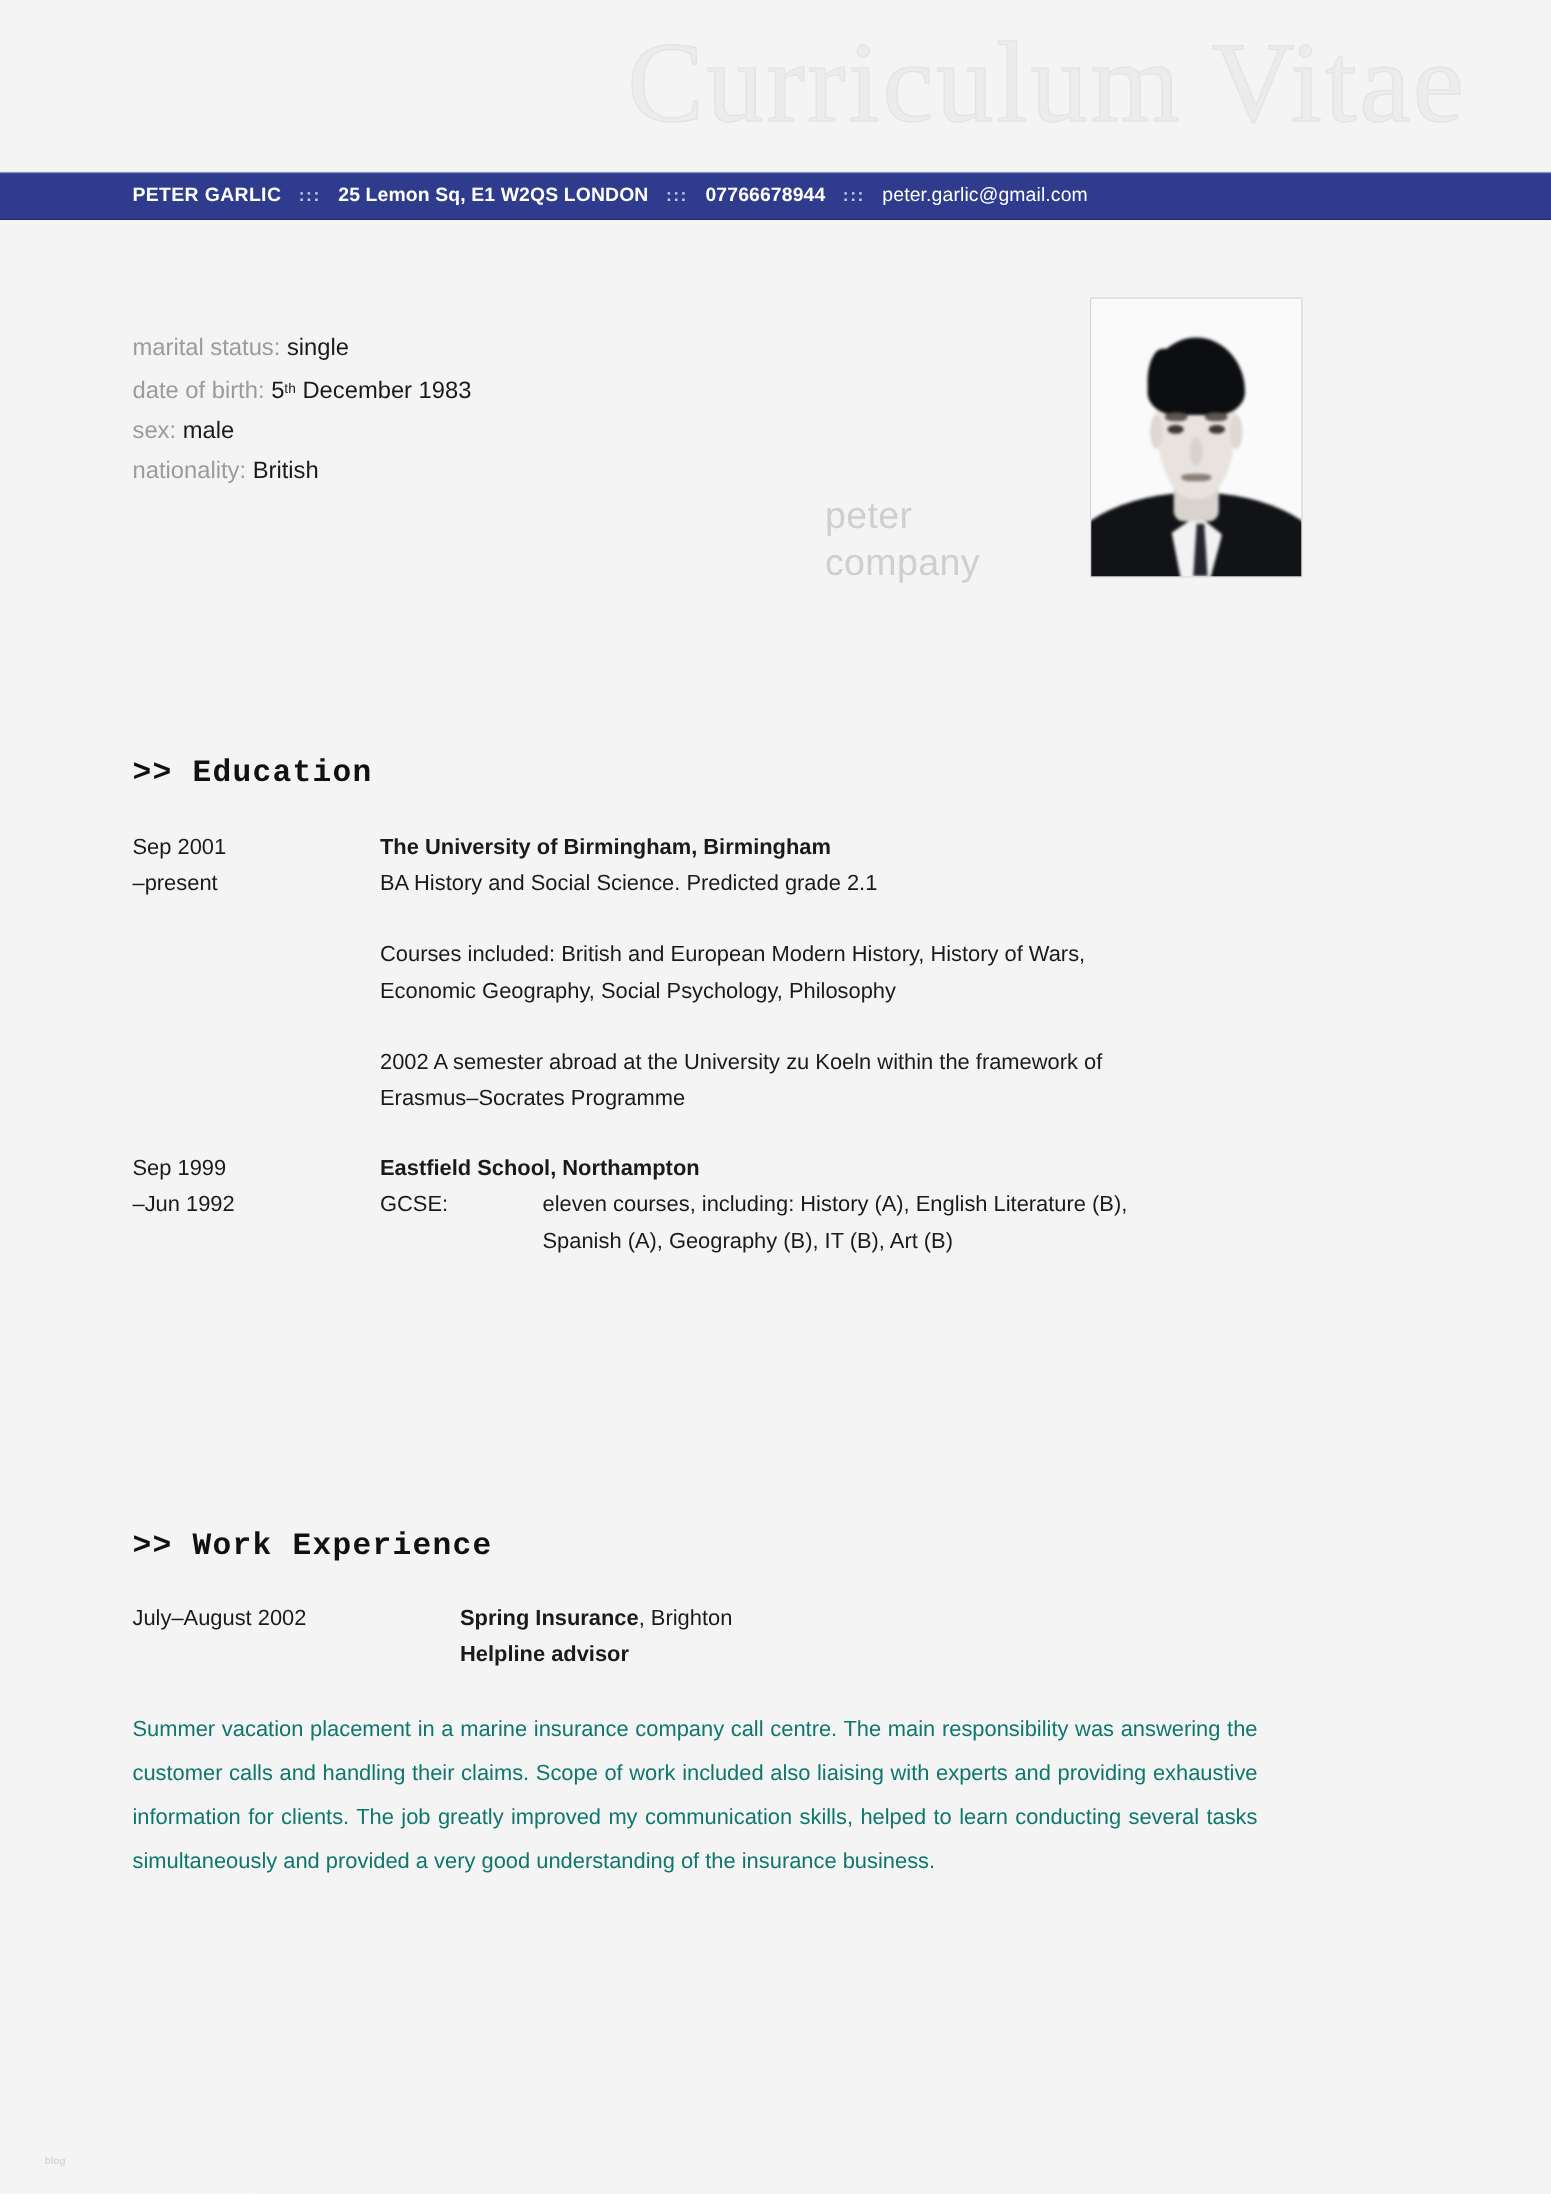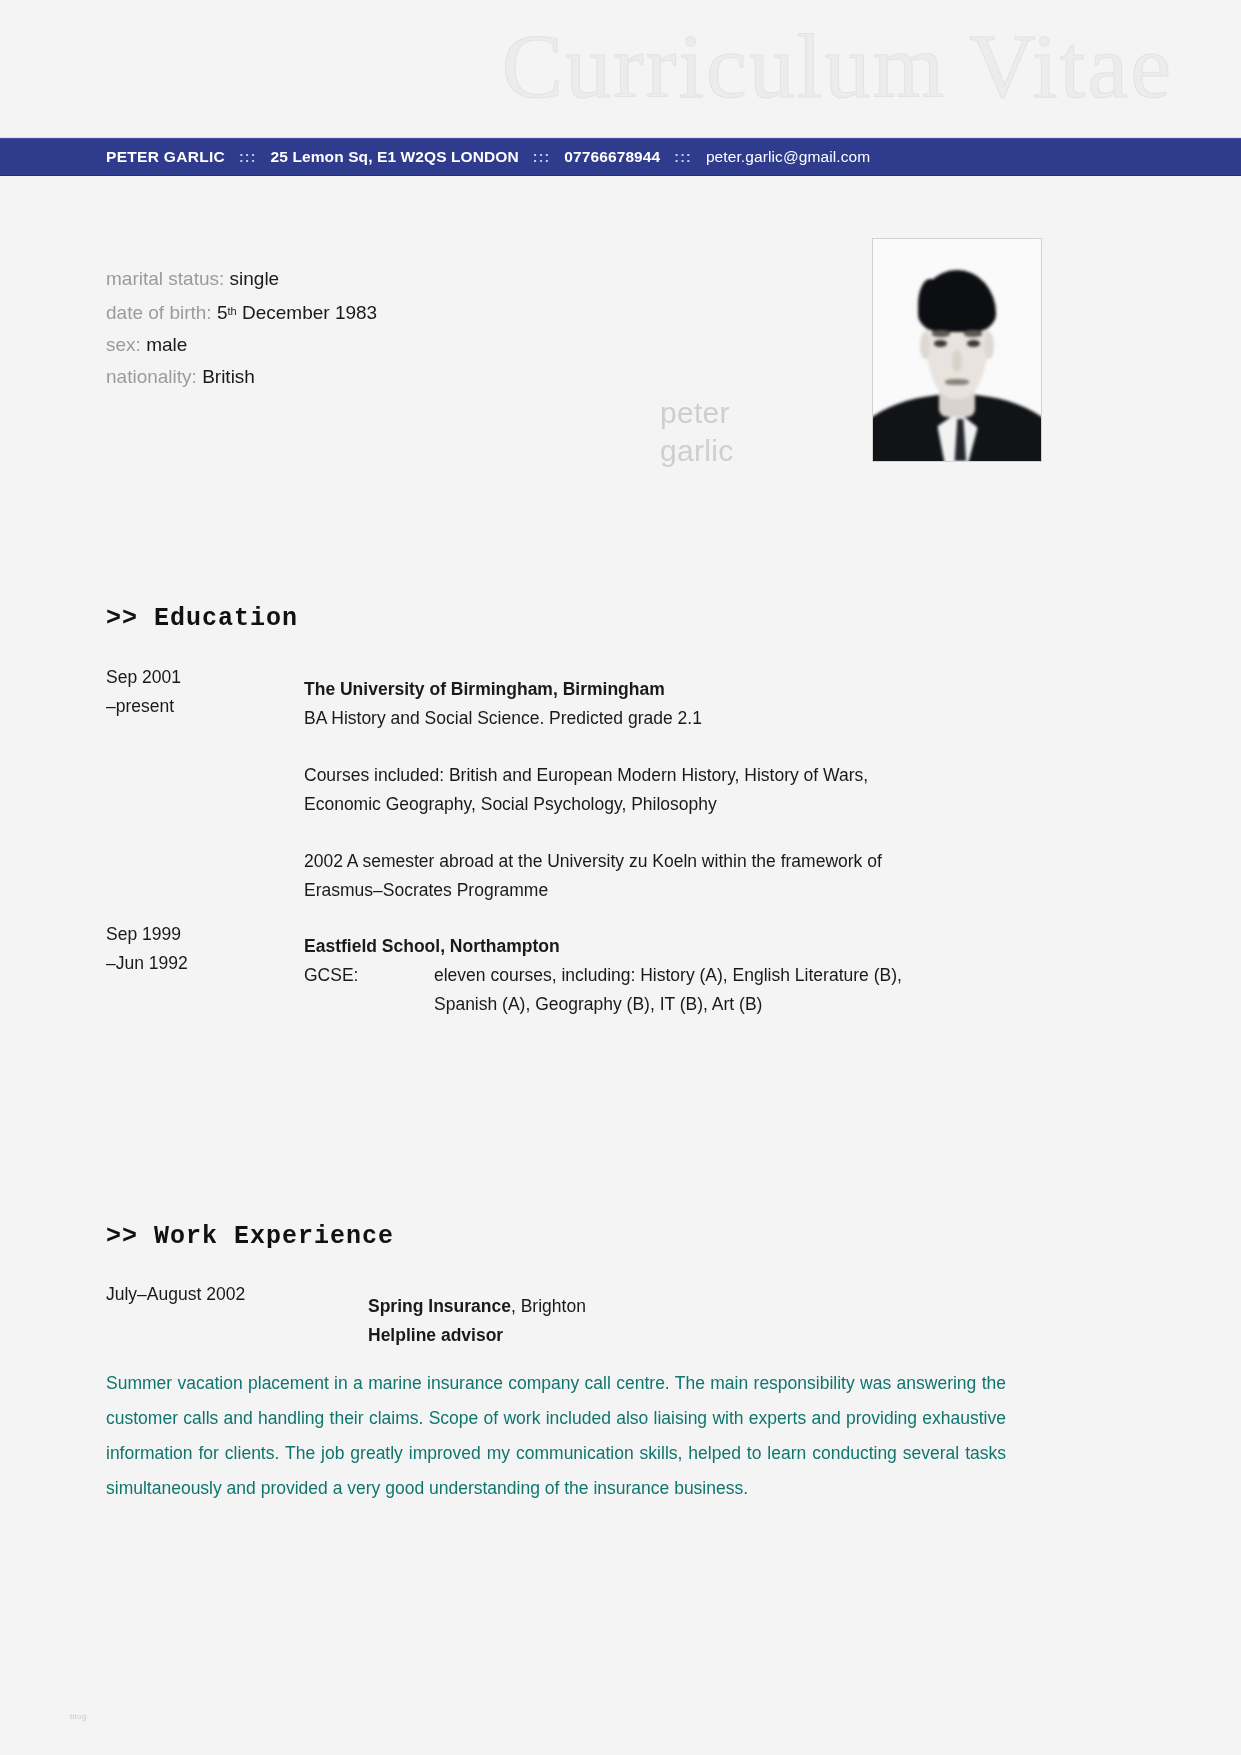--- a/index.html
+++ b/index.html
@@ -217,21 +217,21 @@
     left: 0;
     top: 0;
     width: 190px;
     font-size: 17.5px;
     line-height: 29px;
     color: #1a1a1a;
   }
   .entry-body {
     position: absolute;
     left: 198px;
-    top: 12px;
+    top: 0;
     width: 800px;
     font-size: 17.5px;
     line-height: 29px;
     color: #1a1a1a;
   }
   .entry-title { font-weight: bold; }
   .entry-line { white-space: nowrap; }
   .para { margin-top: 28px; }
   .para .entry-line { white-space: nowrap; }
 
@@ -259,25 +259,24 @@
     font-size: 17.5px;
     line-height: 35px;
     color: #0f766e;
     text-align: justify;
   }
 
   
   .footer-mark {
     position: absolute;
     left: 36px;
-    bottom: 34px;
+    bottom: 22px;
     font-size: 8px;
     color: #c9c9c9;
     letter-spacing: 0.4px;
-    margin-left: 34px;
   }
 </style>
 </head>
 <body>
 
 <div class="page">
 
   <div class="masthead">
     <div class="masthead-title">Curriculum Vitae</div>
   </div>
@@ -310,21 +309,21 @@
         <span class="pd-value">male</span>
       </div>
       <div class="pd-row">
         <span class="pd-label">nationality:</span>
         <span class="pd-value">British</span>
       </div>
     </div>
 
     <div class="watermark-name">
       <div>peter</div>
-      <div>garlic</div>
+      <div>company</div>
     </div>
 
     <div class="photo-frame">
       <div class="portrait">
         <div class="p-bg"></div>
         <div class="p-shoulders"></div>
         <div class="p-shirt"></div>
         <div class="p-tie"></div>
         <div class="p-neck"></div>
         <div class="p-face"></div>

